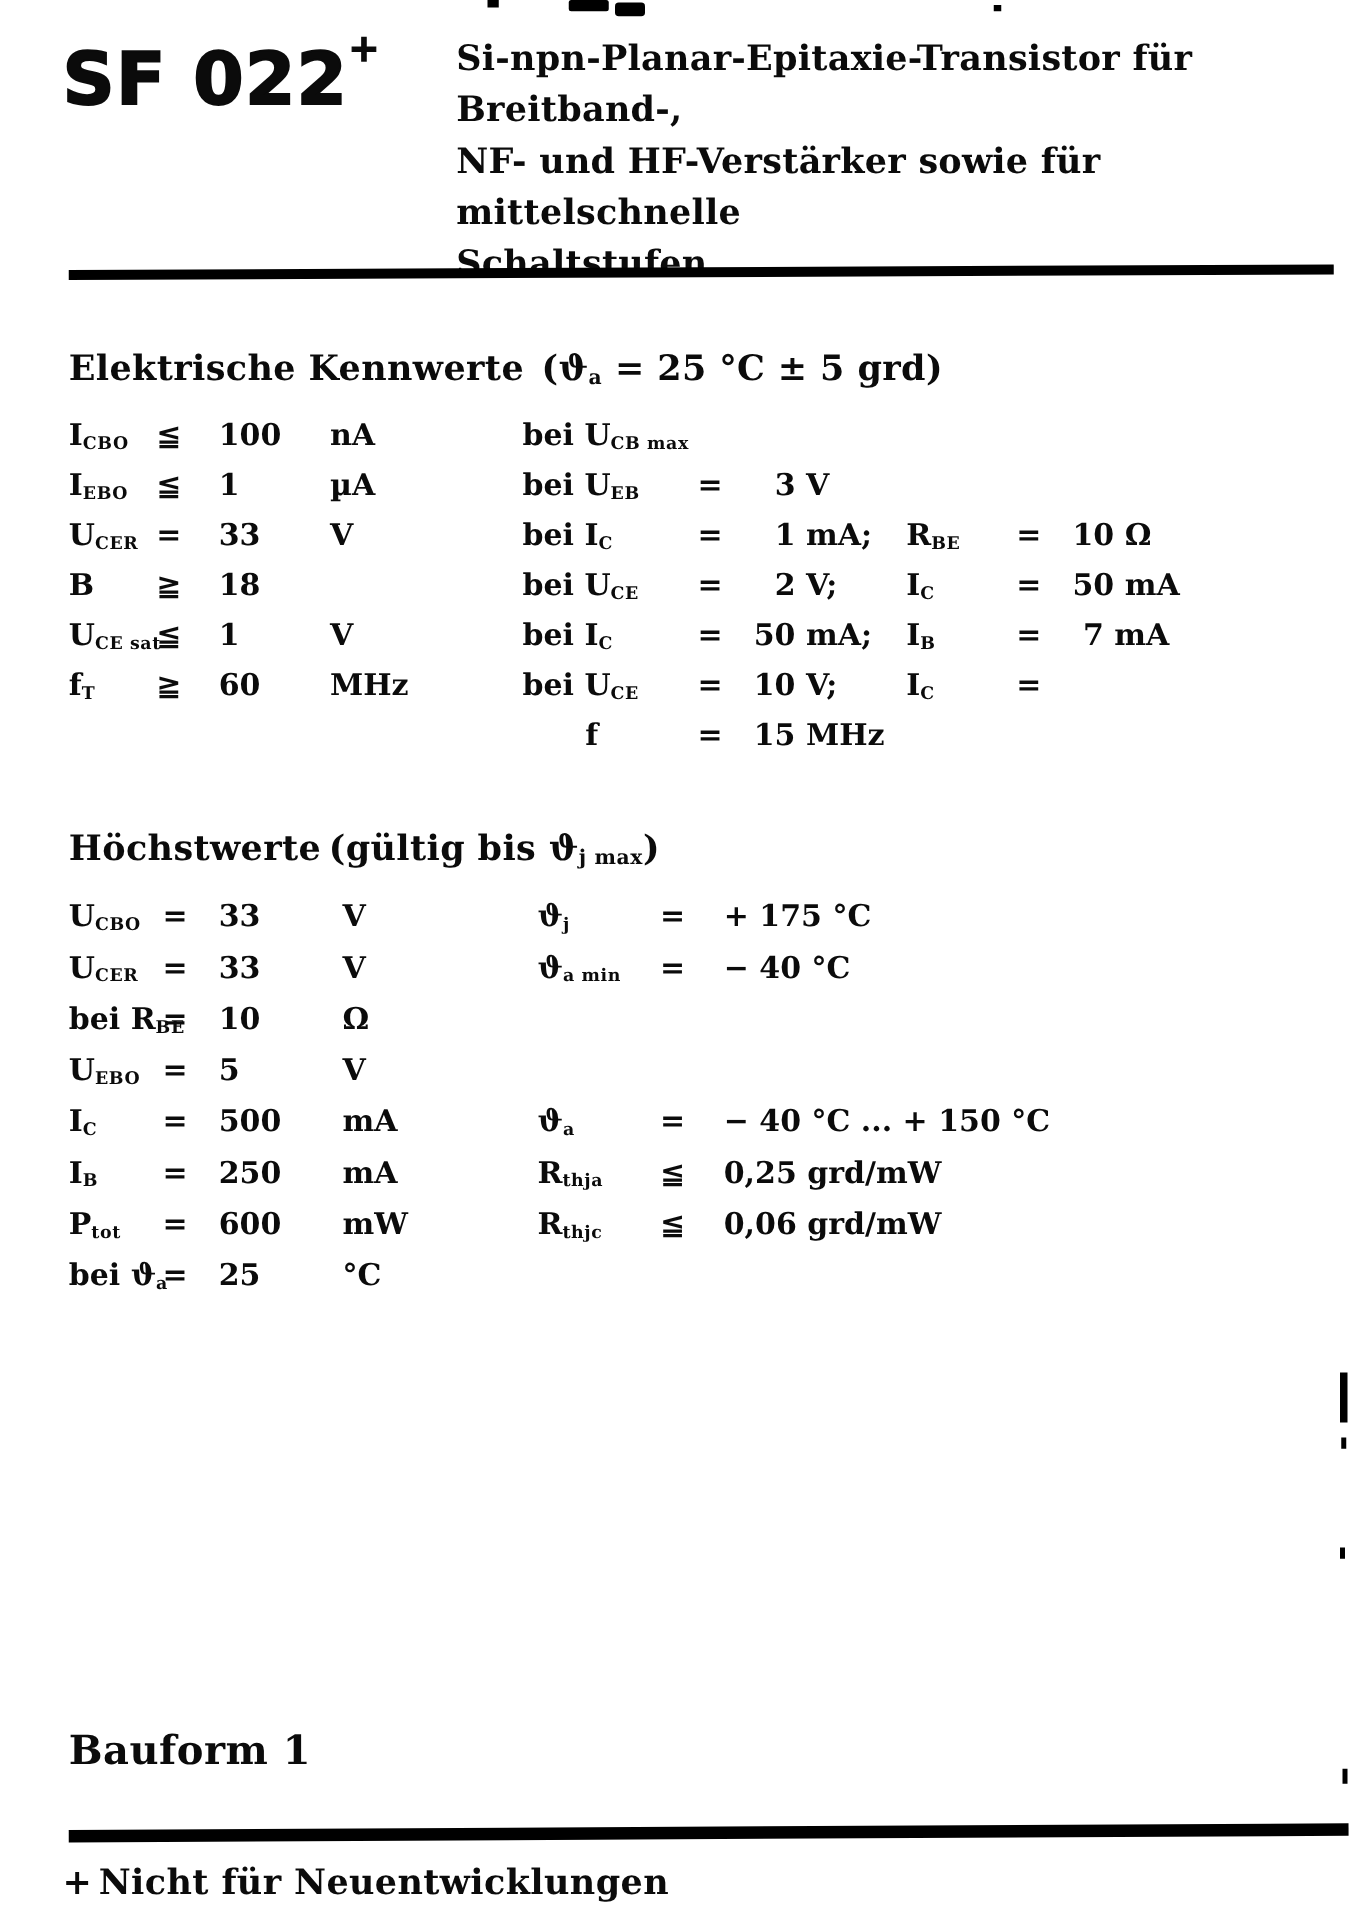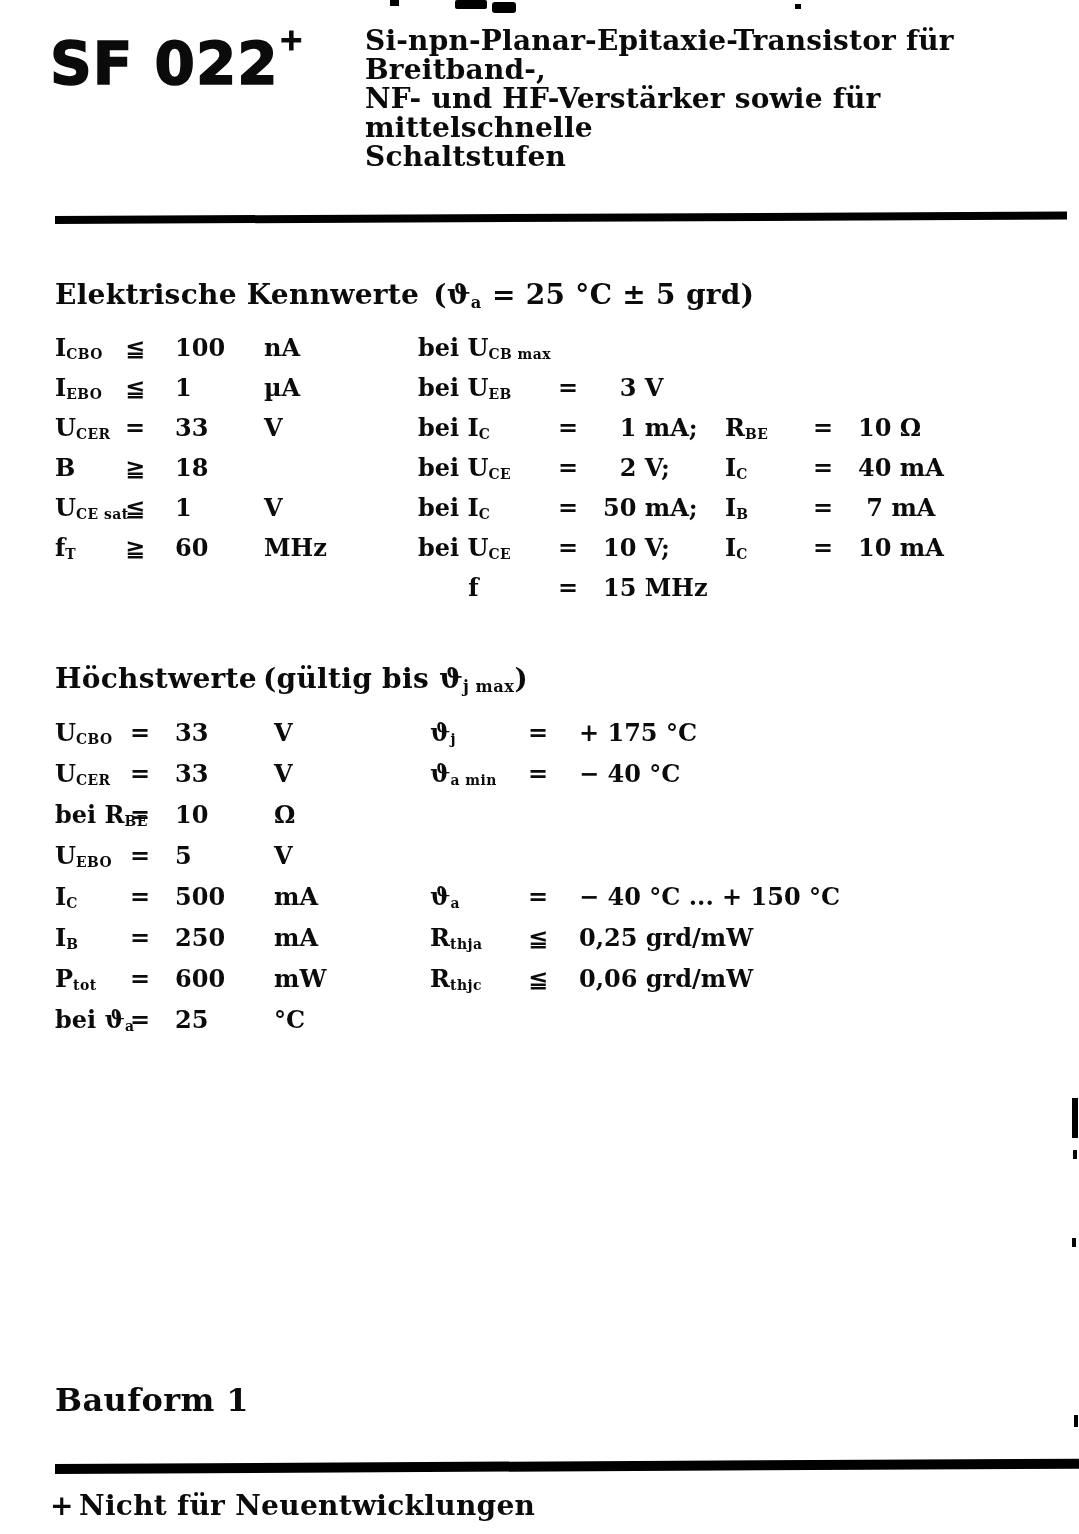--- a/index.html
+++ b/index.html
@@ -14,21 +14,21 @@
   
   .part-number{
     left:50px;top:22px;
     font-family:"DejaVu Sans","Liberation Sans",sans-serif;
     font-weight:bold;font-size:58px;letter-spacing:1px;
     -webkit-text-stroke:1.6px #0b0b0b;
   }
   .part-number sup{font-size:30px;vertical-align:34px;-webkit-text-stroke:1px #0b0b0b;}
   .part-desc{
     left:365px;top:26px;width:700px;
-    font-size:28px;line-height:29px;letter-spacing:0.2px;
+    font-size:28px;line-height:41px;letter-spacing:0.2px;
   }
 
   
   .rule{background:#000;}
   .rule-top{left:55px;top:216px;width:1012px;height:8px;transform:rotate(-0.25deg);transform-origin:left center;}
   .rule-bottom{left:55px;top:1464px;width:1024px;height:10px;transform:rotate(-0.3deg);transform-origin:left center;}
 
   
   .sec-heading{font-size:28px;letter-spacing:0.3px;white-space:pre;}
   .sec-heading .cond{margin-left:14px;font-weight:bold;}
@@ -100,27 +100,27 @@
   <div class="row">
     <span class="c-sym">I<sub>CBO</sub></span><span class="c-rel">≦</span><span class="c-num">100</span><span class="c-unit">nA</span><span class="c-clabel">bei U<sub>CB max</sub></span><span class="c-crel"></span><span class="c-cval"></span><span class="c-clabel2"></span><span class="c-crel2"></span><span class="c-cval2"></span>
   </div>
   <div class="row">
     <span class="c-sym">I<sub>EBO</sub></span><span class="c-rel">≦</span><span class="c-num">1</span><span class="c-unit">µA</span><span class="c-clabel">bei U<sub>EB</sub></span><span class="c-crel">=</span><span class="c-cval">  3 V</span><span class="c-clabel2"></span><span class="c-crel2"></span><span class="c-cval2"></span>
   </div>
   <div class="row">
     <span class="c-sym">U<sub>CER</sub></span><span class="c-rel">=</span><span class="c-num">33</span><span class="c-unit">V</span><span class="c-clabel">bei I<sub>C</sub></span><span class="c-crel">=</span><span class="c-cval">  1 mA;</span><span class="c-clabel2">R<sub>BE</sub></span><span class="c-crel2">=</span><span class="c-cval2">10 Ω</span>
   </div>
   <div class="row">
-    <span class="c-sym">B</span><span class="c-rel">≧</span><span class="c-num">18</span><span class="c-unit"></span><span class="c-clabel">bei U<sub>CE</sub></span><span class="c-crel">=</span><span class="c-cval">  2 V;</span><span class="c-clabel2">I<sub>C</sub></span><span class="c-crel2">=</span><span class="c-cval2">40 mA</span>
+    <span class="c-sym">B</span><span class="c-rel">≧</span><span class="c-num">18</span><span class="c-unit"></span><span class="c-clabel">bei U<sub>CE</sub></span><span class="c-crel">=</span><span class="c-cval">  2 V;</span><span class="c-clabel2">I<sub>C</sub></span><span class="c-crel2">=</span><span class="c-cval2">50 mA</span>
   </div>
   <div class="row">
     <span class="c-sym">U<sub>CE sat</sub></span><span class="c-rel">≦</span><span class="c-num">1</span><span class="c-unit">V</span><span class="c-clabel">bei I<sub>C</sub></span><span class="c-crel">=</span><span class="c-cval">50 mA;</span><span class="c-clabel2">I<sub>B</sub></span><span class="c-crel2">=</span><span class="c-cval2"> 7 mA</span>
   </div>
   <div class="row">
-    <span class="c-sym">f<sub>T</sub></span><span class="c-rel">≧</span><span class="c-num">60</span><span class="c-unit">MHz</span><span class="c-clabel">bei U<sub>CE</sub></span><span class="c-crel">=</span><span class="c-cval">10 V;</span><span class="c-clabel2">I<sub>C</sub></span><span class="c-crel2">=</span><span class="c-cval2">10 mA</span>
+    <span class="c-sym">f<sub>T</sub></span><span class="c-rel">≧</span><span class="c-num">60</span><span class="c-unit">MHz</span><span class="c-clabel">bei U<sub>CE</sub></span><span class="c-crel">=</span><span class="c-cval">10 V;</span><span class="c-clabel2">I<sub>C</sub></span><span class="c-crel2">=</span>
   </div>
   <div class="row">
     <span class="c-sym"></span><span class="c-rel"></span><span class="c-num"></span><span class="c-unit"></span><span class="c-clabel">      f</span><span class="c-crel">=</span><span class="c-cval">15 MHz</span><span class="c-clabel2"></span><span class="c-crel2"></span><span class="c-cval2"></span>
   </div>
 </div>
 
 <div id="max-heading" class="abs sec-heading"><span>Höchstwerte</span><span class="cond">(gültig bis ϑ<sub>j max</sub>)</span></div>
 
 <div id="max-table" class="abs tbl">
   <div class="row">

